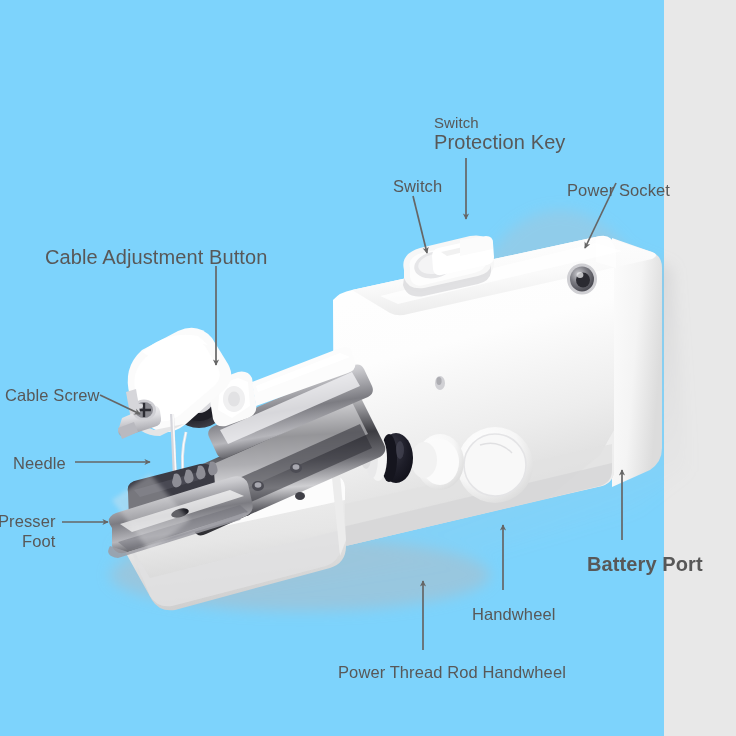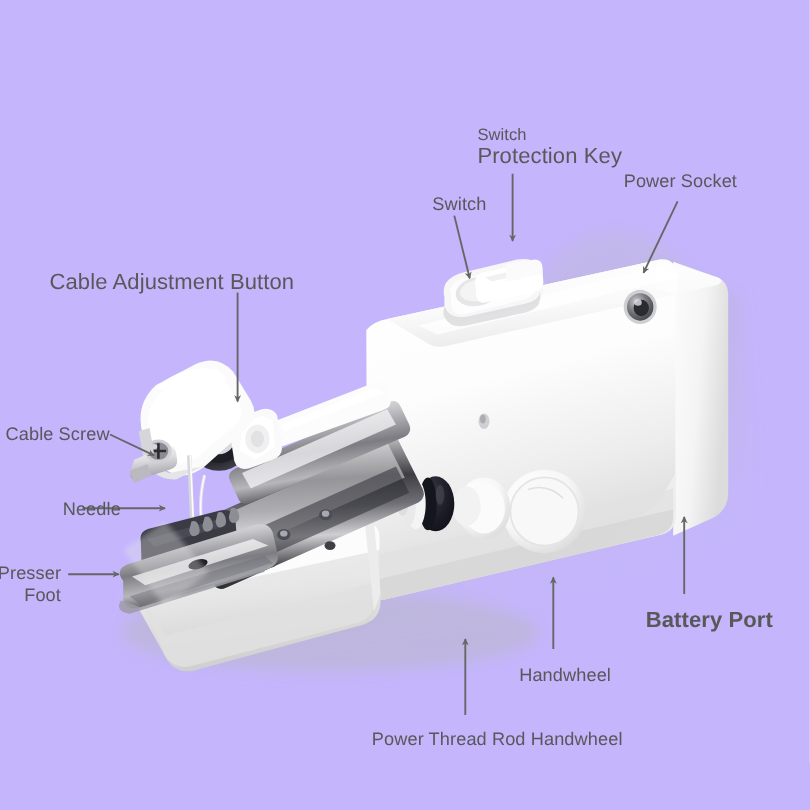--- a/index.html
+++ b/index.html
@@ -9,23 +9,23 @@
   }
   body {
     width: 736px;
     height: 736px;
     overflow: hidden;
     font-family: "Liberation Sans", sans-serif;
     background: #e8e8e8;
   }
   #diagram {
     position: relative;
-    width: 736px;
+    width: 664px;
     height: 736px;
-    background: #c4b5fd;
+    background: #7dd3fc;
   }
   #photo-layer {
     position: absolute;
     inset: 0;
     width: 736px;
     height: 736px;
   }
   #annotation-layer {
     position: absolute;
     inset: 0;
@@ -334,24 +334,24 @@
         <line x1="622" y1="540" x2="622" y2="470" marker-end="url(#arrowHead)"></line>
         <line x1="503" y1="590" x2="503" y2="525" marker-end="url(#arrowHead)"></line>
         <line x1="423" y1="650" x2="423" y2="581" marker-end="url(#arrowHead)"></line>
       </g>
   </svg>
 
   <div id="label-group">
       <div class="label sz-sm" style="left: 434px; top: 114px;">Switch</div>
       <div class="label sz-lg" style="left: 434px; top: 131px;">Protection Key</div>
       <div class="label sz-md" style="left: 393px; top: 177px;">Switch</div>
-      <div class="label sz-md" style="left: 567px; top: 156px;">Power Socket</div>
+      <div class="label sz-md" style="left: 567px; top: 181px;">Power Socket</div>
       <div class="label sz-lg" style="left: 45px; top: 246px;">Cable Adjustment Button</div>
       <div class="label sz-md" style="left: 5px; top: 386px;">Cable Screw</div>
-      <div class="label sz-md" style="left: 13px; top: 454px; margin-left: 44px;">Needle</div>
+      <div class="label sz-md" style="left: 13px; top: 454px;">Needle</div>
       <div class="label sz-md" style="left: -2px; top: 512px;">Presser</div>
       <div class="label sz-md" style="left: 22px; top: 532px;">Foot</div>
       <div class="label sz-lg" style="left: 587px; top: 553px; font-weight: bold;">Battery Port</div>
       <div class="label sz-md" style="left: 472px; top: 605px; text-align: center;">Handwheel</div>
       <div class="label sz-md" style="left: 338px; top: 663px;">Power Thread Rod Handwheel</div>
     </div>
 
 </div>
 
 </body></html>

